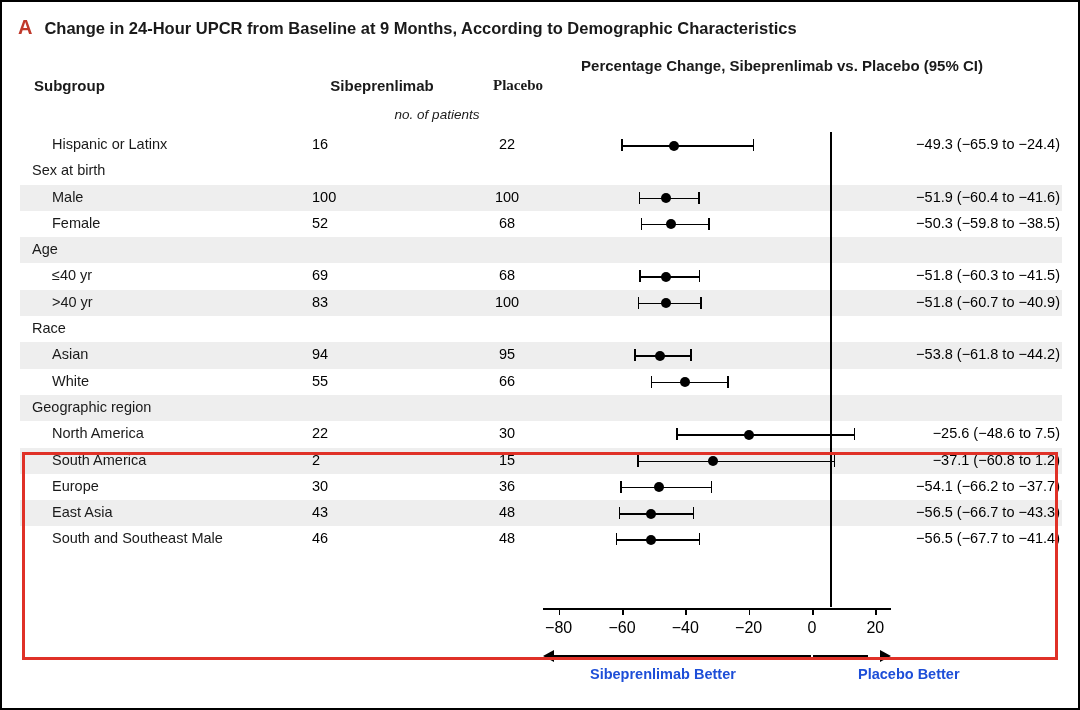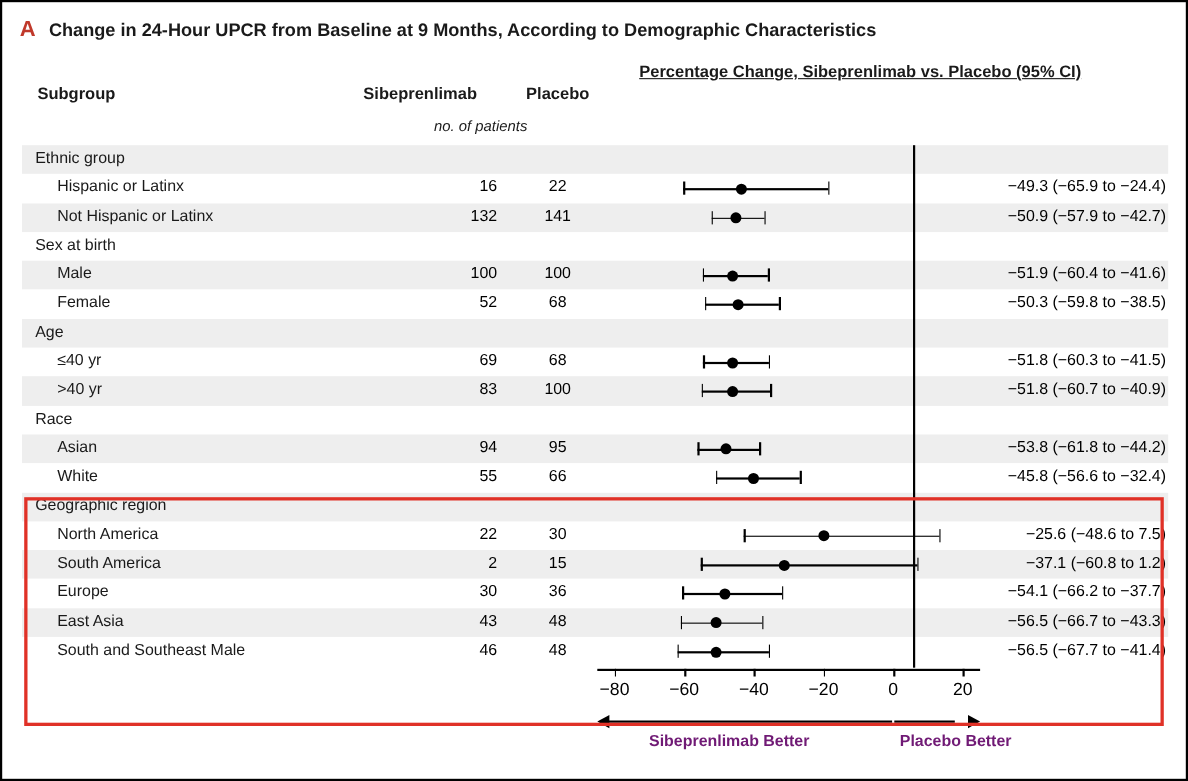--- a/index.html
+++ b/index.html
@@ -43,24 +43,24 @@
 
   
   .col-head {
     position: absolute;
     font-size: 15px;
     font-weight: bold;
     color: #1a1a1a;
   }
   #head-subgroup { left: 32px; top: 75px; }
   #head-sibe { left: 310px; top: 75px; width: 140px; text-align: center; }
-  #head-placebo { left: 450px; top: 75px; width: 110px; text-align: center; }
+  #head-placebo { left: 461px; top: 75px; width: 110px; text-align: center; font-family: Liberation Serif, serif; }
   #head-pct {
     left: 560px; top: 54px; width: 440px; text-align: center;
-    line-height: 20px; font-size: 15px; text-decoration: underline;
+    line-height: 20px; font-size: 15px;
   }
   #head-nopat {
     position: absolute;
     left: 310px; top: 105px; width: 250px;
     text-align: center;
     font-size: 13.5px;
     font-style: italic;
     color: #1a1a1a;
     font-weight: normal;
   }
@@ -86,21 +86,21 @@
     position: absolute;
     left: 32px;
     top: 4px;
     font-size: 14.5px;
     color: #1a1a1a;
     white-space: nowrap;
   }
   .row .n-sibe {
     position: absolute;
     left: 292px; top: 4px; width: 140px;
-    text-align: right;
+    text-align: left;
     font-size: 14.5px;
   }
   .row .n-plac {
     position: absolute;
     left: 432px; top: 4px; width: 110px;
     text-align: center;
     font-size: 14.5px;
   }
   .row .ci-text {
     position: absolute;
@@ -197,24 +197,24 @@
     border-bottom: 6px solid transparent;
   }
   .arrow-head.left { border-right: 11px solid #000000; left: 0; }
   .arrow-head.right { border-left: 11px solid #000000; right: 0; }
 
   .arrow-label {
     position: absolute;
     top: 664px;
     font-size: 14.5px;
     font-weight: bold;
-    color: #701a75;
+    color: #1d4ed8;
   }
   #lbl-sibe-better { left: 588px; }
-  #lbl-plac-better { left: 816px; }
+  #lbl-plac-better { left: 856px; }
 
   
   #redbox {
     position: absolute;
     left: 20px;
     top: 450px;
     width: 1036px;
     height: 208px;
     border: 3px solid #e03127;
     box-sizing: border-box;
@@ -231,45 +231,30 @@
     <span class="panel-title">Change in 24-Hour UPCR from Baseline at 9 Months, According to Demographic Characteristics</span>
   </div>
 
   <div class="col-head" id="head-subgroup">Subgroup</div>
   <div class="col-head" id="head-sibe">Sibeprenlimab</div>
   <div class="col-head" id="head-placebo">Placebo</div>
   <div class="col-head" id="head-pct">Percentage Change, Sibeprenlimab vs. Placebo (95% CI)</div>
   <div id="head-nopat">no. of patients</div>
 
   <div id="rows">
-      <div class="row shade group">
-        <div class="label">Ethnic group</div>
-      </div>
       <div class="row">
         <div class="label">Hispanic or Latinx</div>
         <div class="n-sibe">16</div>
         <div class="n-plac">22</div>
         <div class="ci-text">−49.3 (−65.9 to −24.4)</div>
         <div class="plot">
           <div class="whisk" style="left: 76.3167px; width: 131.417px;"></div>
           <div class="cap" style="left: 76.3167px;"></div>
           <div class="cap" style="left: 207.733px;"></div>
           <div class="pt" style="left: 128.883px;"></div>
-        </div>
-      </div>
-      <div class="row shade">
-        <div class="label">Not Hispanic or Latinx</div>
-        <div class="n-sibe">132</div>
-        <div class="n-plac">141</div>
-        <div class="ci-text">−50.9 (−57.9 to −42.7)</div>
-        <div class="plot">
-          <div class="whisk" style="left: 101.65px; width: 48.1333px;"></div>
-          <div class="cap" style="left: 101.65px;"></div>
-          <div class="cap" style="left: 149.783px;"></div>
-          <div class="pt" style="left: 123.817px;"></div>
         </div>
       </div>
       <div class="row group">
         <div class="label">Sex at birth</div>
       </div>
       <div class="row shade">
         <div class="label">Male</div>
         <div class="n-sibe">100</div>
         <div class="n-plac">100</div>
         <div class="ci-text">−51.9 (−60.4 to −41.6)</div>
@@ -331,21 +316,20 @@
           <div class="whisk" style="left: 89.3px; width: 55.7333px;"></div>
           <div class="cap" style="left: 89.3px;"></div>
           <div class="cap" style="left: 145.033px;"></div>
           <div class="pt" style="left: 114.633px;"></div>
         </div>
       </div>
       <div class="row">
         <div class="label">White</div>
         <div class="n-sibe">55</div>
         <div class="n-plac">66</div>
-        <div class="ci-text">−45.8 (−56.6 to −32.4)</div>
         <div class="plot">
           <div class="whisk" style="left: 105.767px; width: 76.6333px;"></div>
           <div class="cap" style="left: 105.767px;"></div>
           <div class="cap" style="left: 182.4px;"></div>
           <div class="pt" style="left: 139.967px;"></div>
         </div>
       </div>
       <div class="row shade group">
         <div class="label">Geographic region</div>
       </div>

